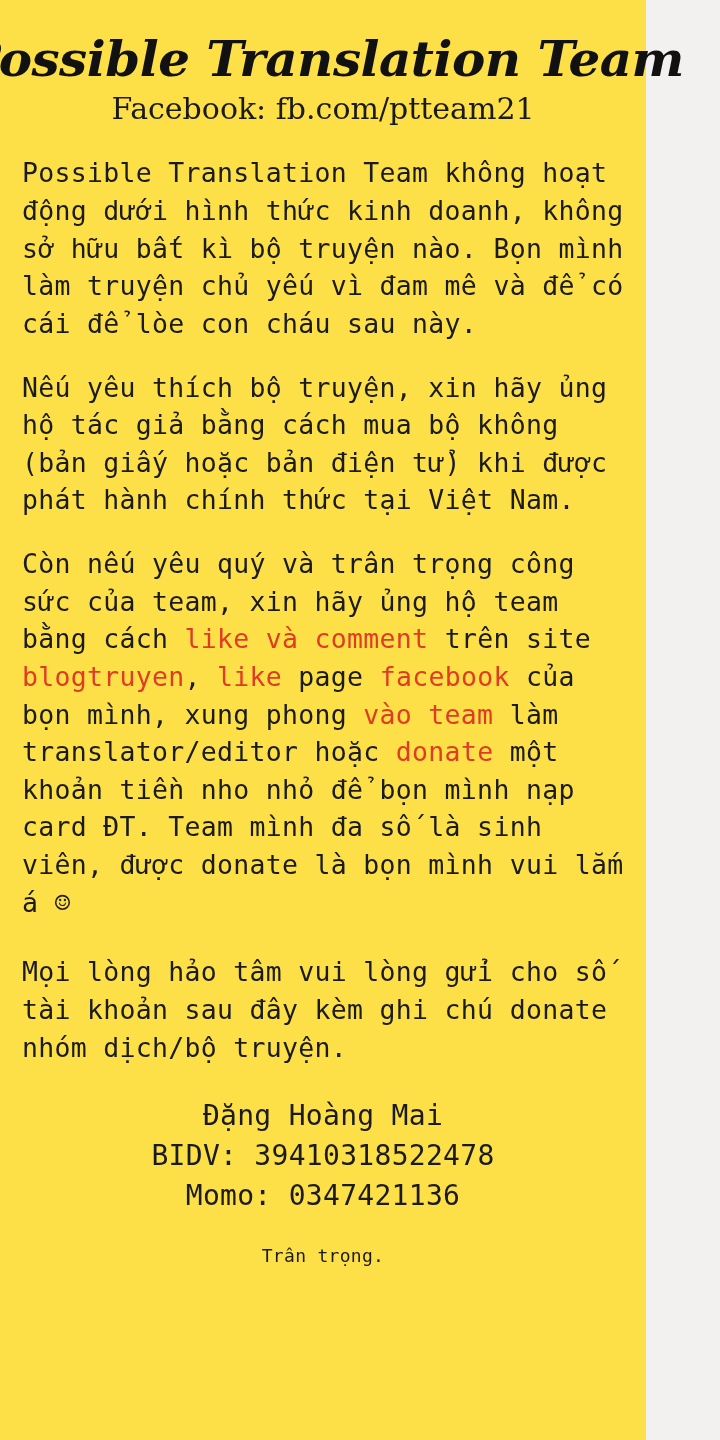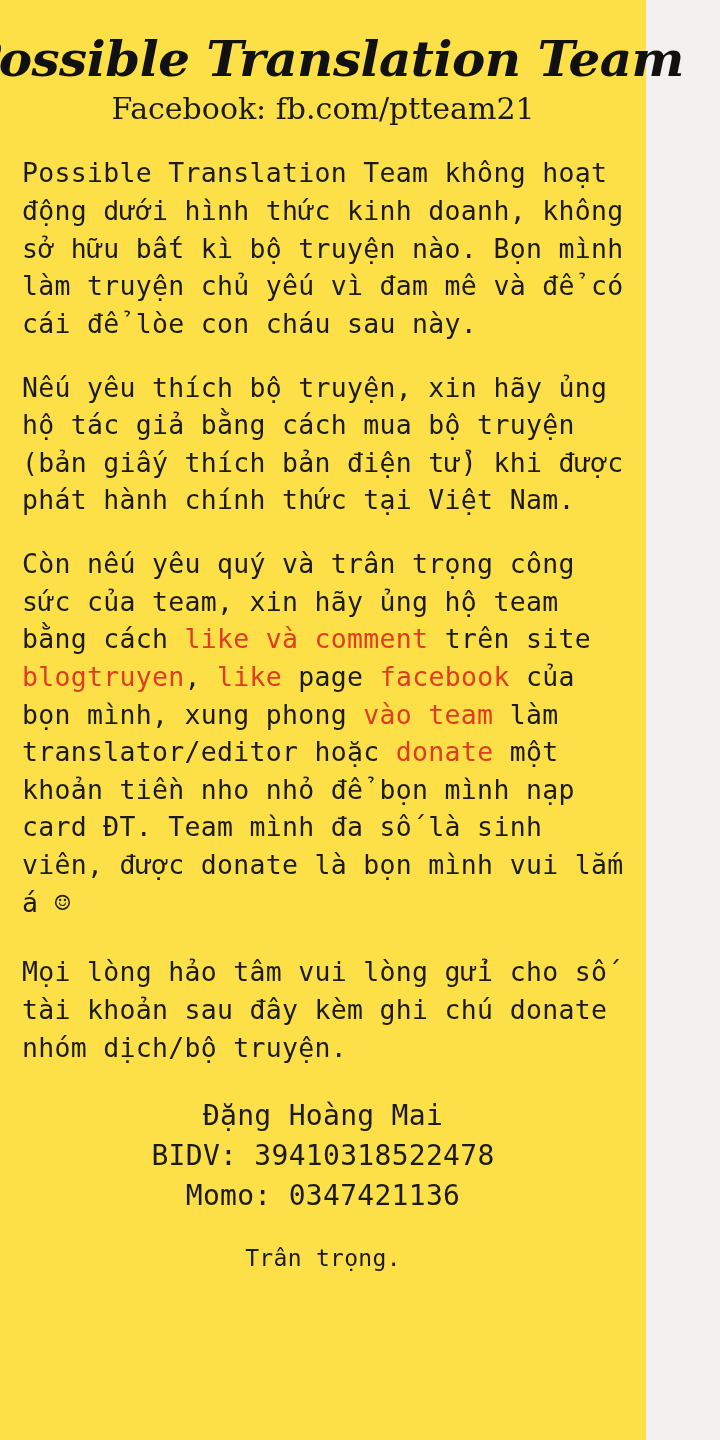--- a/index.html
+++ b/index.html
@@ -65,42 +65,42 @@
     font-family: "DejaVu Sans Mono", monospace;
     font-size: 28px;
     line-height: 1.42;
     text-align: center;
     color: #1b1b1b;
     margin: 4px 0 30px 0;
     letter-spacing: 0.3px;
   }
   .closing {
     font-family: "DejaVu Sans Mono", monospace;
-    font-size: 23px;
+    font-size: 18px;
     text-align: center;
     color: #1b1b1b;
     letter-spacing: 0.3px;
     margin-bottom: 6px;
   }
   .spacer {
     flex: 1 1 auto;
   }
 </style>
 </head>
 <body>
 
 <div class="page">
 
   <div class="brand-title">Possible Translation Team</div>
 
   <div class="facebook-line">Facebook: fb.com/ptteam21</div>
 
   <p class="para">Possible Translation Team không hoạt động dưới hình thức kinh doanh, không sở hữu bất kì bộ truyện nào. Bọn mình làm truyện chủ yếu vì đam mê và để có cái để lòe con cháu sau này.</p>
 
-  <p class="para">Nếu yêu thích bộ truyện, xin hãy ủng hộ tác giả bằng cách mua bộ truyện (bản giấy thích bản điện tử) khi được phát hành chính thức tại Việt Nam.</p>
+  <p class="para">Nếu yêu thích bộ truyện, xin hãy ủng hộ tác giả bằng cách mua bộ không (bản giấy hoặc bản điện tử) khi được phát hành chính thức tại Việt Nam.</p>
 
   <p class="para tight"><span>Còn nếu yêu quý và trân trọng công sức của team, xin hãy ủng hộ team bằng cách </span><span class="hl">like và comment</span><span> trên site </span><span class="hl">blogtruyen</span><span>, </span><span class="hl">like</span><span> page </span><span class="hl">facebook</span><span> của bọn mình, xung phong </span><span class="hl">vào team</span><span> làm translator/editor hoặc </span><span class="hl">donate</span><span> một khoản tiền nho nhỏ để bọn mình nạp card ĐT. Team mình đa số là sinh viên, được donate là bọn mình vui lắm á ☺</span></p>
 
   <p class="para">Mọi lòng hảo tâm vui lòng gửi cho số tài khoản sau đây kèm ghi chú donate nhóm dịch/bộ truyện.</p>
 
   <div class="bank-block">
     <div>Đặng Hoàng Mai</div>
     <div>BIDV: 39410318522478</div>
     <div>Momo: 0347421136</div>
   </div>

